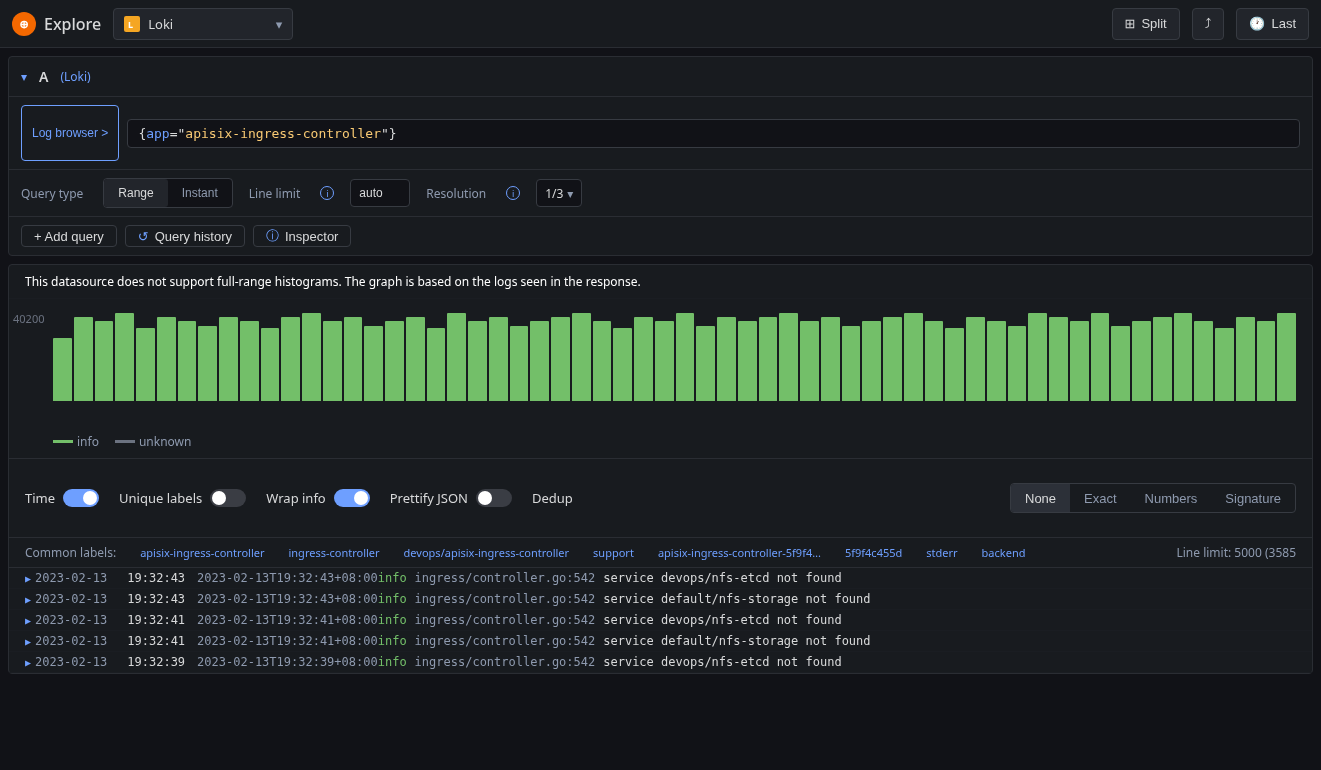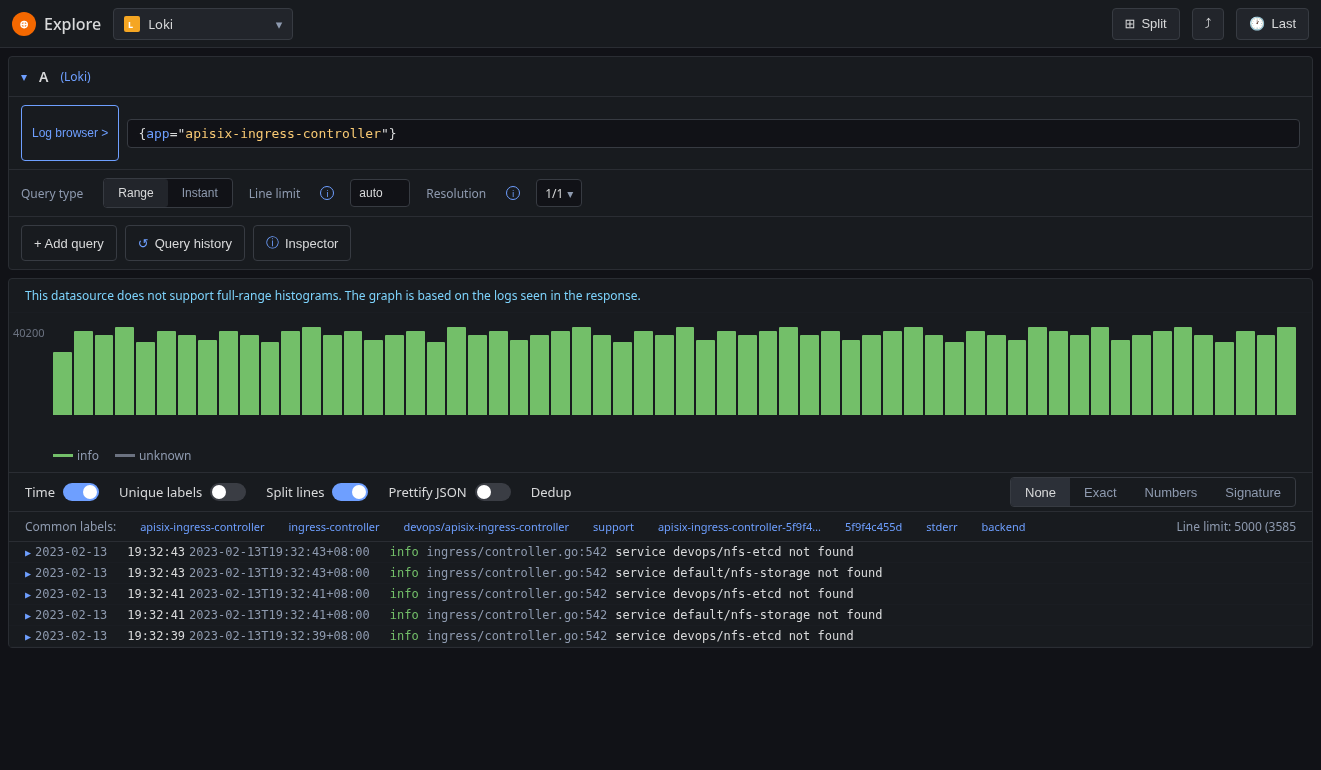--- a/index.html
+++ b/index.html
@@ -201,41 +201,41 @@
       padding: 8px 12px;
       gap: 8px;
     }
     .action-btn {
       display: flex; align-items: center; gap: 6px;
       background: transparent;
       border: 1px solid #373b42;
       border-radius: 4px;
       color: #d8d9da;
       padding: 6px 12px;
-      height: 36px;
+      height: 22px;
       cursor: pointer;
       font-size: 13px;
     }
 
     
     .logs-panel {
       margin: 8px;
       background: #181b1f;
       border: 1px solid #2a2d33;
       border-radius: 4px;
     }
     .logs-header {
       padding: 10px 16px;
       font-size: 15px;
       font-weight: 600;
       border-bottom: 1px solid #2a2d33;
     }
     .logs-notice {
       padding: 8px 16px;
-      color: #7dd3fc;
+      color: #ffffff;
       font-size: 12px;
       border-bottom: 1px solid #1a1d22;
     }
 
     
     .chart-container {
       padding: 12px 16px 0;
       position: relative;
       height: 130px;
     }
@@ -284,21 +284,21 @@
     .legend-item {
       display: flex; align-items: center; gap: 4px;
     }
     .legend-dot-green { width: 20px; height: 3px; background: #73bf69; }
     .legend-dot-gray { width: 20px; height: 3px; background: #6b7280; }
 
     
     .log-controls {
       display: flex;
       align-items: center;
-      padding: 4px 16px;
+      padding: 24px 16px;
       gap: 20px;
       border-top: 1px solid #2a2d33;
       border-bottom: 1px solid #2a2d33;
       flex-wrap: wrap;
     }
     .control-item {
       display: flex; align-items: center; gap: 8px;
       font-size: 13px;
       color: #d8d9da;
     }
@@ -378,22 +378,22 @@
       border-bottom: 1px solid #1a1d22;
       gap: 0;
     }
     .log-expand {
       color: #6e9fff;
       cursor: pointer;
       margin-right: 4px;
       font-size: 10px;
     }
     .log-date { color: #8e9aaf; margin-right: 20px; white-space: nowrap; }
-    .log-time { color: #d8d9da; margin-right: 4px; white-space: nowrap; }
-    .log-timestamp { color: #8e9aaf; margin-right: 20px; white-space: nowrap; }
+    .log-time { color: #d8d9da; margin-right: 12px; white-space: nowrap; }
+    .log-timestamp { color: #8e9aaf; margin-right: 0; white-space: nowrap; }
     .log-level-info { color: #73bf69; margin-right: 8px; }
     .log-path { color: #8e9aaf; margin-right: 8px; }
     .log-service { color: #d8d9da; }
   </style>
 </head>
 <body>
 
 <div class="top-nav">
   <div class="nav-logo">
     <div class="nav-logo-icon">⊕</div>
@@ -449,21 +449,21 @@
       <button class="toggle-btn">Instant</button>
     </div>
 
     <span class="option-label">Line limit</span>
     <span class="info-icon">i</span>
     <input class="option-input" value="auto" style="">
 
     <span class="option-label">Resolution</span>
     <span class="info-icon">i</span>
     <div class="resolution-select">
-      <span>1/1</span>
+      <span>1/3</span>
       <span style="color:#8e9aaf;">▾</span>
     </div>
   </div>
 
   <div class="action-row">
     <button class="action-btn">
       <span>+ Add query</span>
     </button>
     <button class="action-btn">
       <span style="color:#6e9fff;">↺</span>
@@ -562,21 +562,21 @@
   <div class="log-controls">
     <div class="control-item">
       <span>Time</span>
       <div class="toggle-switch on"></div>
     </div>
     <div class="control-item">
       <span>Unique labels</span>
       <div class="toggle-switch off"></div>
     </div>
     <div class="control-item">
-      <span>Split lines</span>
+      <span>Wrap info</span>
       <div class="toggle-switch on"></div>
     </div>
     <div class="control-item">
       <span>Prettify JSON</span>
       <div class="toggle-switch off"></div>
     </div>
     <div class="control-item">
       <span class="dedup-label">Dedup</span>
     </div>
     <div class="dedup-group">

